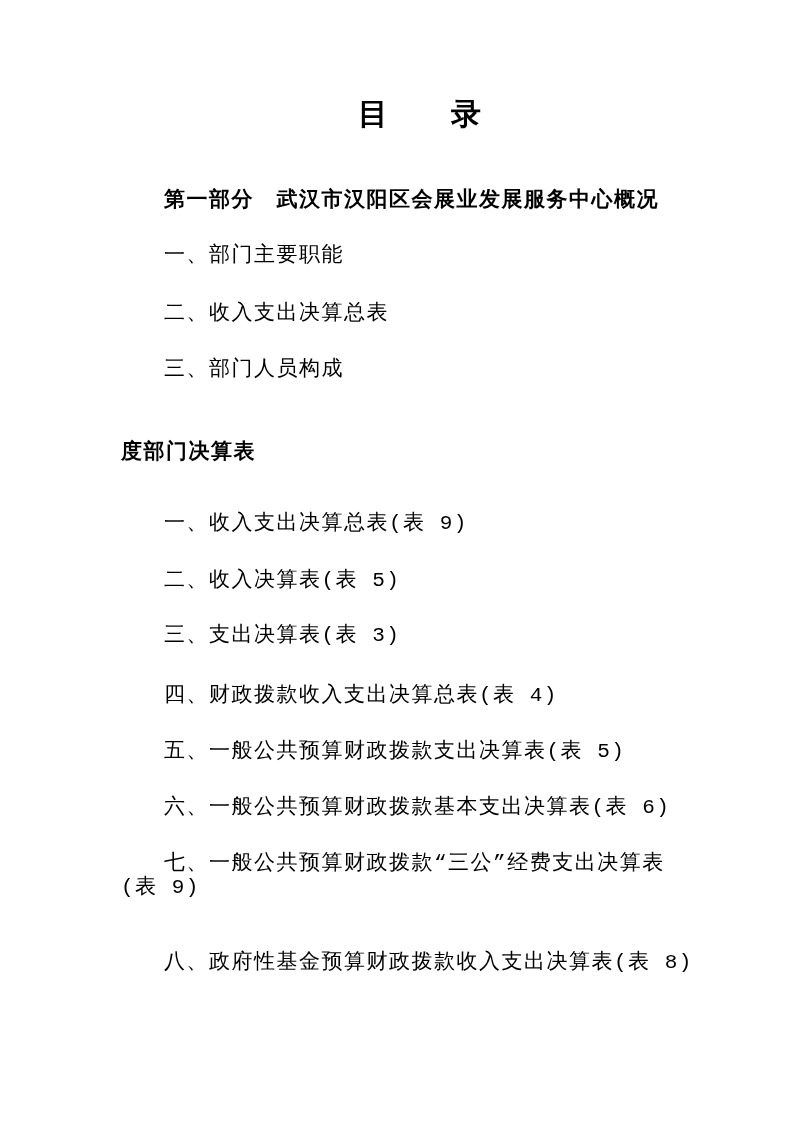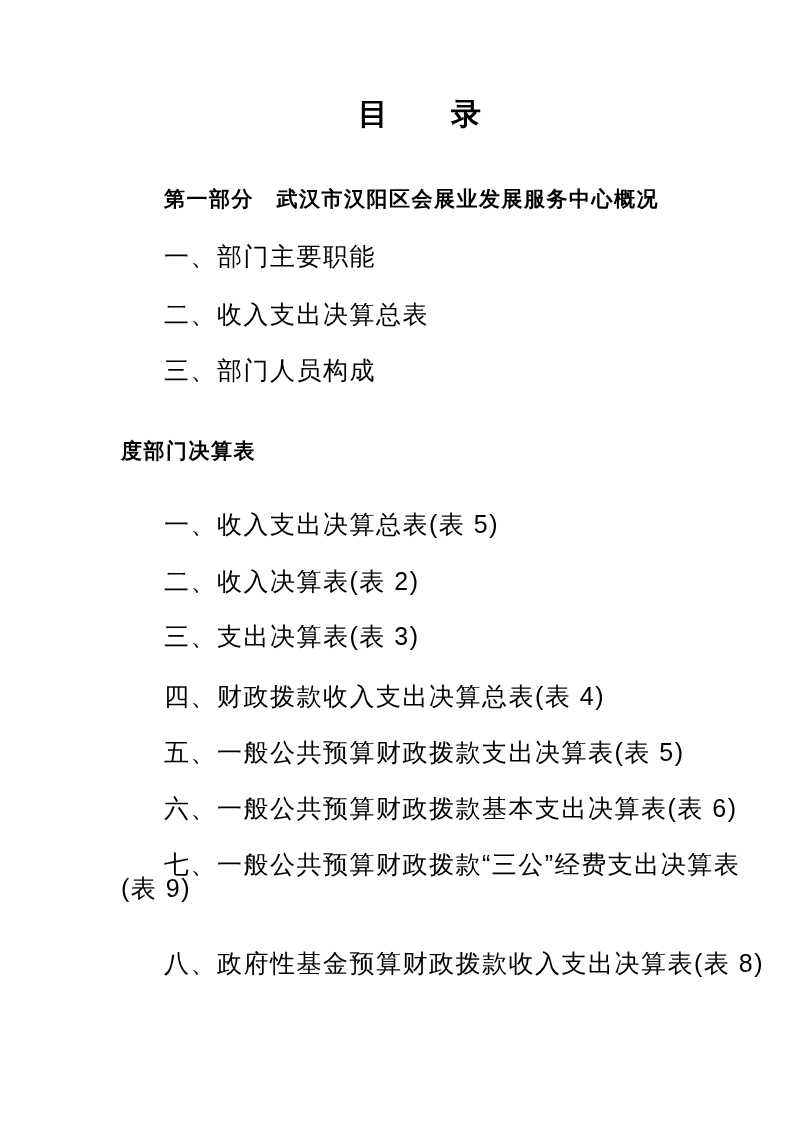--- a/index.html
+++ b/index.html
@@ -31,45 +31,45 @@
     letter-spacing: 1px;
     padding-left: 23px;
   }
   .heading {
     font-family: "Liberation Sans", "DejaVu Sans", sans-serif;
     font-weight: 700;
     font-size: 21px;
     letter-spacing: 1.5px;
   }
   .item {
-    font-family: Liberation Sans, sans-serif;
+    font-family: Liberation Mono, monospace;
     font-weight: 400;
-    font-size: 25px;
+    font-size: 21px;
     letter-spacing: 1.5px;
   }
   .indent { left: 164px; margin-top: 16px; }
   .noindent { left: 121px; text-align: right; }
 </style>
 </head>
 <body>
 
 <div class="page">
 
   <div class="line doc-title" style="top:96px">目　　录</div>
 
   <div class="line heading indent" style="top:168px">第一部分　武汉市汉阳区会展业发展服务中心概况</div>
 
   <div class="line item indent" style="top:225px">一、部门主要职能</div>
   <div class="line item indent" style="top:283px">二、收入支出决算总表</div>
   <div class="line item indent" style="top:339px">三、部门人员构成</div>
 
   <div class="line heading noindent" style="top:436px">度部门决算表</div>
 
-  <div class="line item indent" style="top:493px">一、收入支出决算总表(表 5)</div>
-  <div class="line item indent" style="top:550px">二、收入决算表(表 2)</div>
+  <div class="line item indent" style="top:493px">一、收入支出决算总表(表 9)</div>
+  <div class="line item indent" style="top:550px">二、收入决算表(表 5)</div>
   <div class="line item indent" style="top:605px">三、支出决算表(表 3)</div>
   <div class="line item indent" style="top:665px">四、财政拨款收入支出决算总表(表 4)</div>
   <div class="line item indent" style="top:721px">五、一般公共预算财政拨款支出决算表(表 5)</div>
   <div class="line item indent" style="top:777px">六、一般公共预算财政拨款基本支出决算表(表 6)</div>
   <div class="line item indent" style="top:833px">七、一般公共预算财政拨款“三公”经费支出决算表</div>
   <div class="line item noindent" style="top:873px">(表 9)</div>
   <div class="line item indent" style="top:932px">八、政府性基金预算财政拨款收入支出决算表(表 8)</div>
 
 </div>
 

